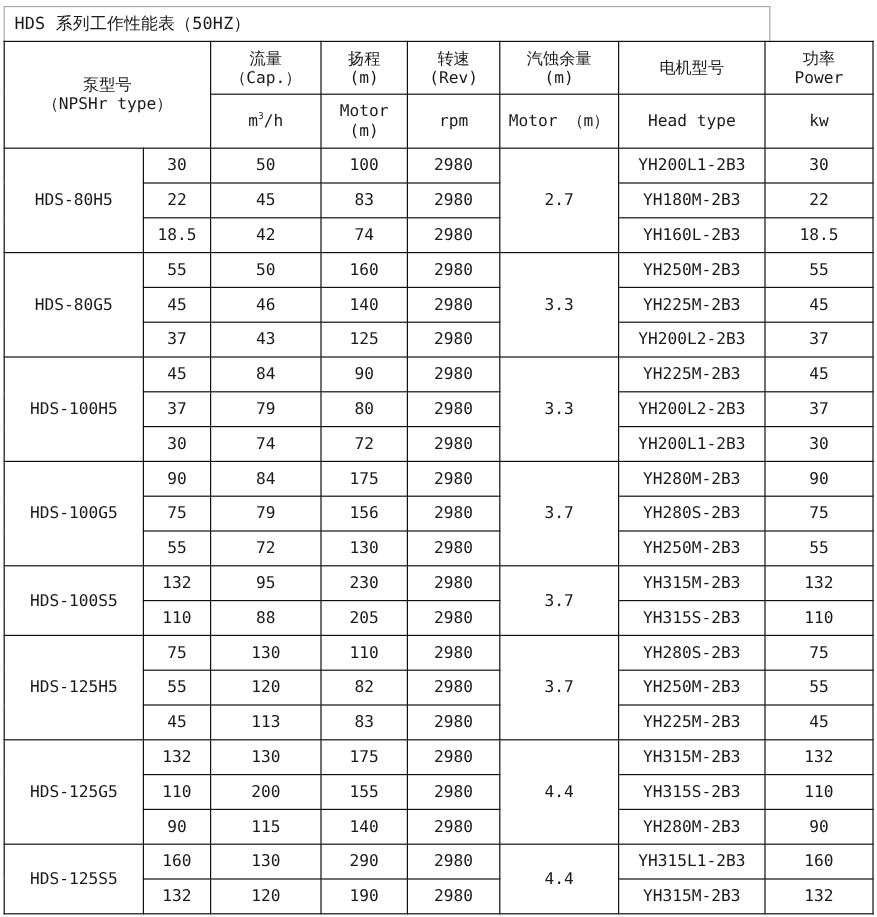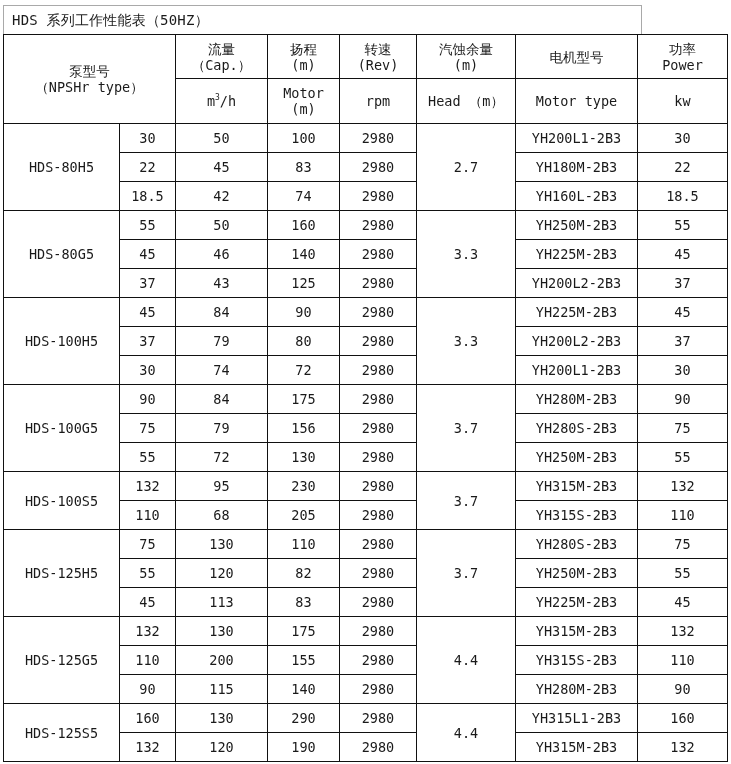--- a/index.html
+++ b/index.html
@@ -65,22 +65,22 @@
         <span class="hd-line">Power</span>
       </td>
     </tr>
     <tr class="h2">
       <td><span>m</span><sup>3</sup><span>/h</span></td>
       <td>
         <span class="hd-line">Motor</span>
         <span class="hd-line">(m)</span>
       </td>
       <td>rpm</td>
-      <td>Head （m）</td>
-      <td>Motor type</td>
+      <td>Motor （m）</td>
+      <td>Head type</td>
       <td>kw</td>
     </tr>
   <tr class="r">
         <td rowspan="3" class="model">HDS-80H5</td>
         <td>30</td>
         <td>50</td>
         <td>100</td>
         <td>2980</td>
         <td rowspan="3">2.7</td>
         <td>YH200L1-2B3</td>
@@ -185,21 +185,21 @@
         <td>132</td>
         <td>95</td>
         <td>230</td>
         <td>2980</td>
         <td rowspan="2">3.7</td>
         <td>YH315M-2B3</td>
         <td>132</td>
       </tr>
       <tr class="r">
         <td>110</td>
-        <td>68</td>
+        <td>88</td>
         <td>205</td>
         <td>2980</td>
         <td>YH315S-2B3</td>
         <td>110</td>
       </tr>
       <tr class="r">
         <td rowspan="3" class="model">HDS-125H5</td>
         <td>75</td>
         <td>130</td>
         <td>110</td>

